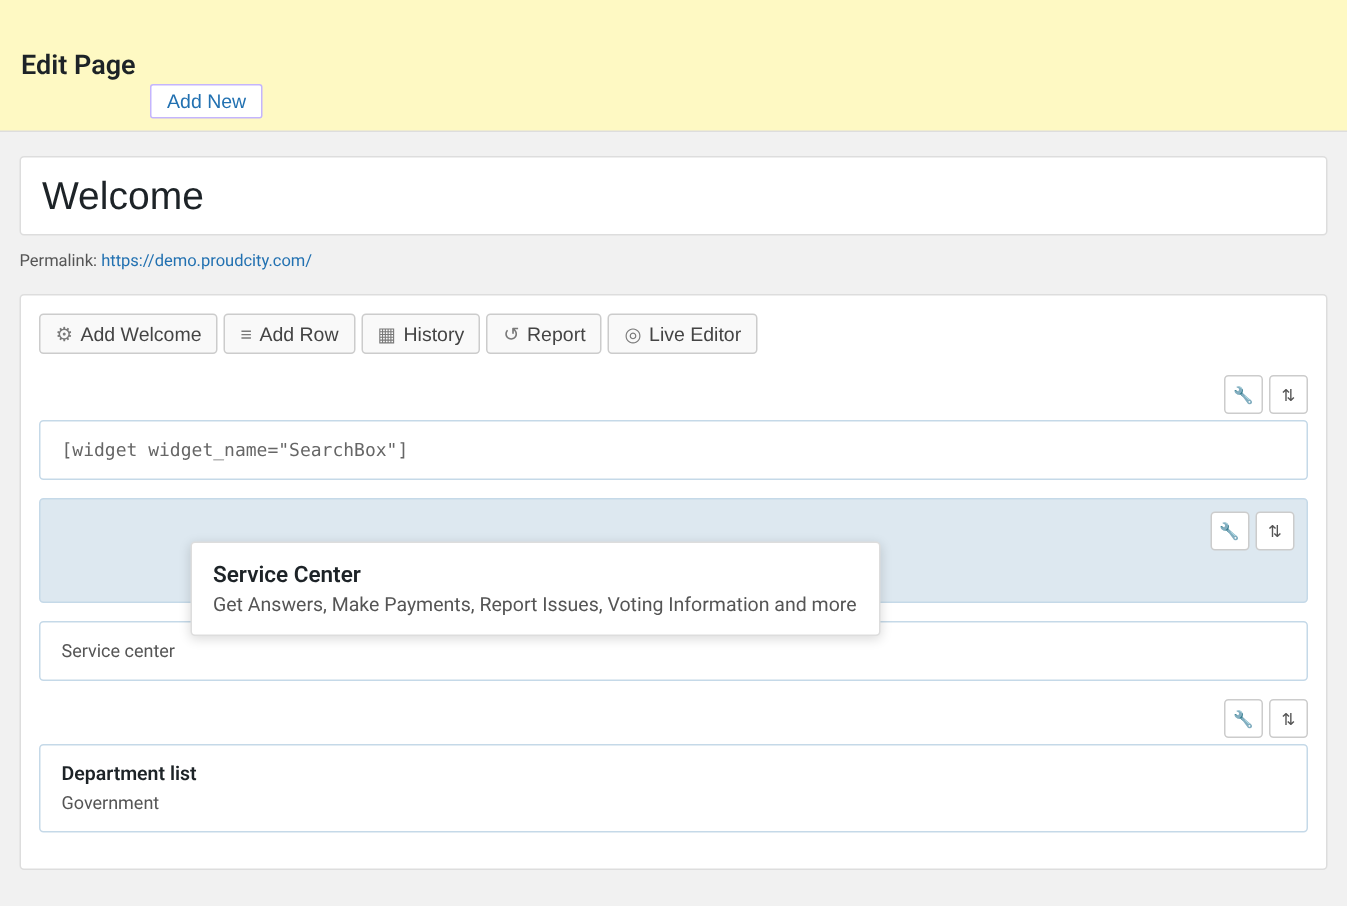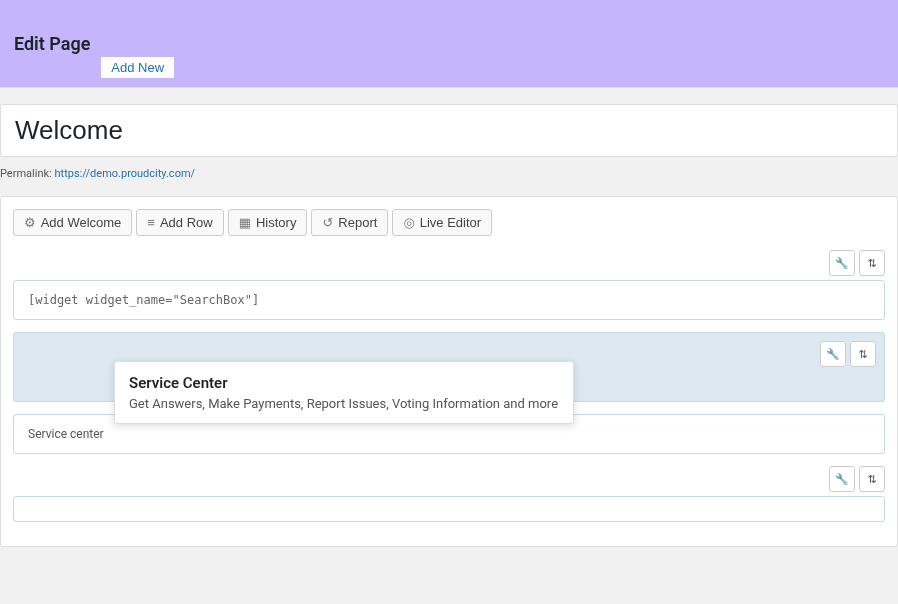--- a/index.html
+++ b/index.html
@@ -4,21 +4,21 @@
   <style>
     * { box-sizing: border-box; margin: 0; padding: 0; }
     body {
       font-family: -apple-system, BlinkMacSystemFont, "Segoe UI", Roboto, sans-serif;
       font-size: 14px;
       background: #f1f1f1;
       color: #333;
     }
 
     .top-bar {
-      background: #c4b5fd;
+      background: #fef9c3;
       border-bottom: 1px solid #ddd;
       padding: 8px 14px;
       display: flex;
       align-items: center;
       gap: 10px;
     }
     .top-bar-title {
       font-size: 18px;
       font-weight: 600;
       color: #1d2327;
@@ -28,21 +28,21 @@
       background: #fff;
       color: #2271b1;
       padding: 3px 10px;
       font-size: 13px;
       border-radius: 2px;
       cursor: pointer;
       margin-top: 48px;
     }
 
     .main-content {
-      padding: 16px 0;
+      padding: 16px 13px;
       max-width: 898px;
     }
 
     .page-title-field {
       width: 100%;
       border: 1px solid #ddd;
       border-radius: 3px;
       padding: 10px 14px;
       font-size: 26px;
       font-weight: 300;
@@ -259,17 +259,19 @@
     <div class="widget-section">
       <div class="section-actions">
         <button class="icon-btn" title="Edit">
           <span>🔧</span>
         </button>
         <button class="icon-btn" title="Move">
           <span>⇅</span>
         </button>
       </div>
       <div class="widget-card">
+        <div class="widget-card-title">Department list</div>
+        <div class="widget-card-content" style="font-family:inherit;color:#555;">Government</div>
       </div>
     </div>
 
   </div>
 </div>
 
 </body></html>

